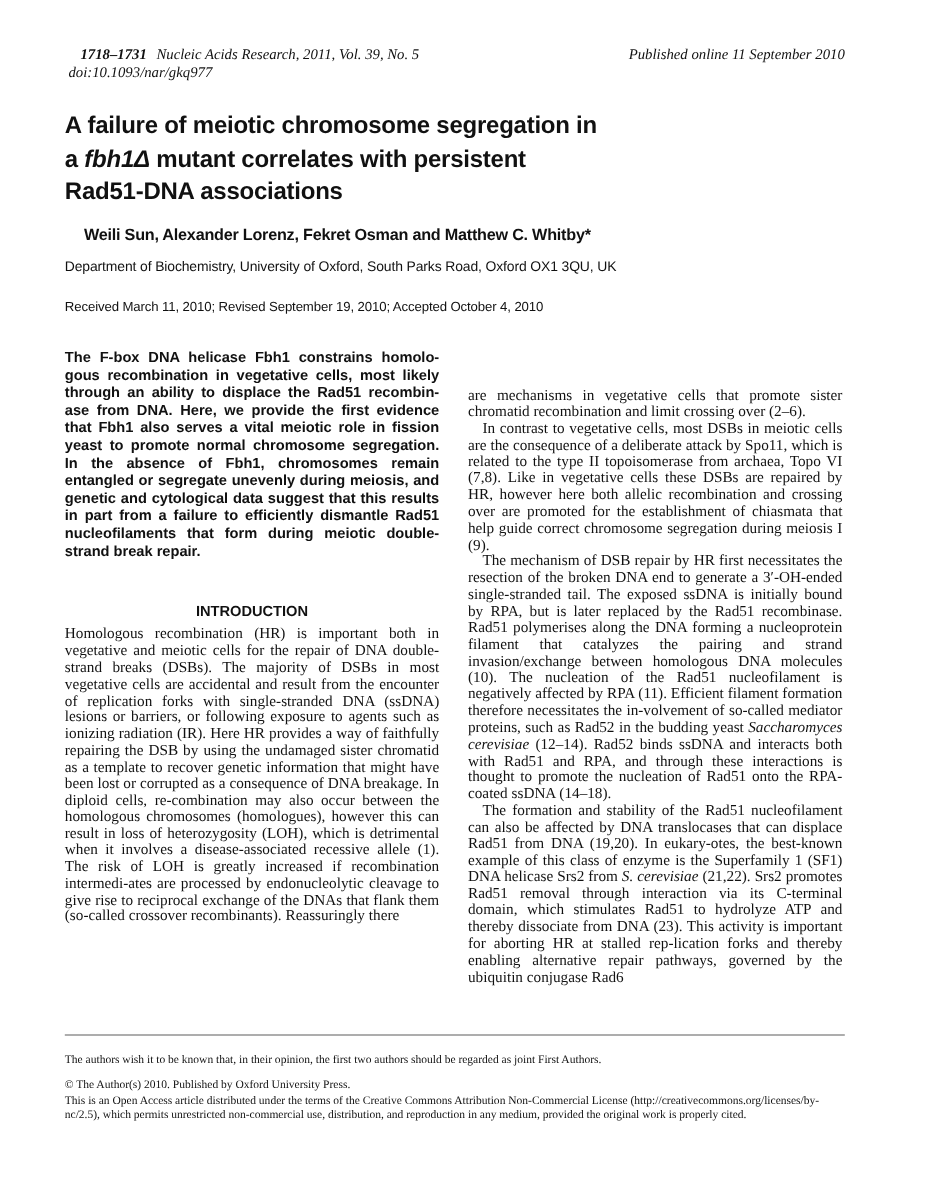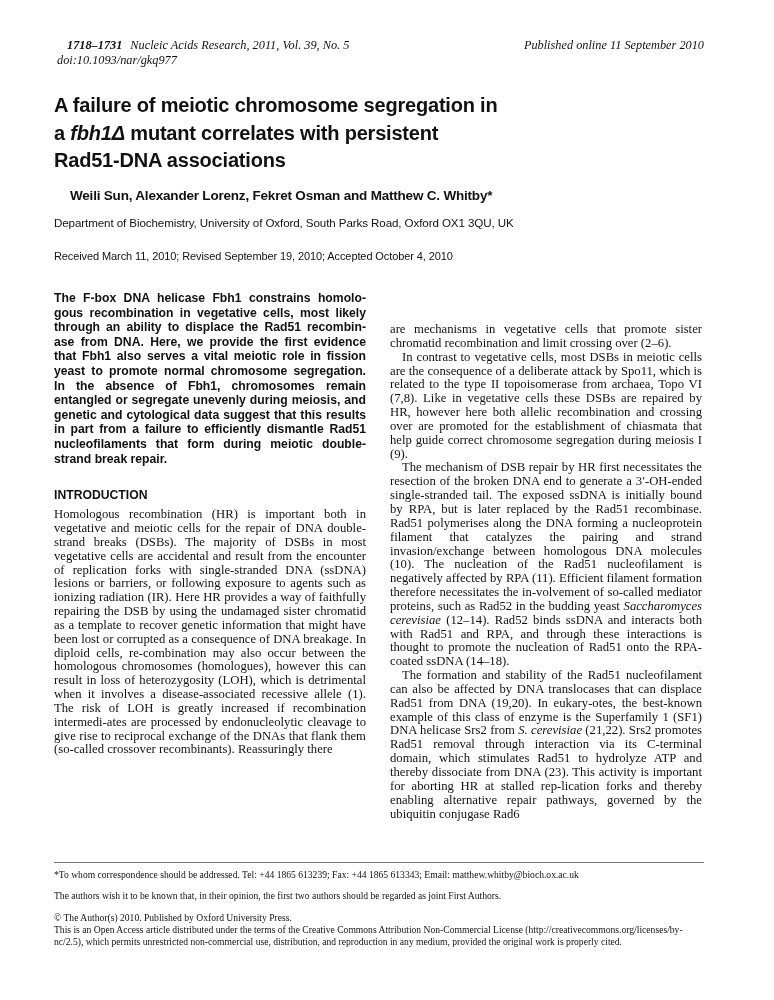--- a/index.html
+++ b/index.html
@@ -19,21 +19,21 @@
   .authors { position: absolute; top: 188px; left: 0; font-size: 13.5px; font-weight: bold; letter-spacing: -0.2px; margin-left: 16px; }
   .affil { position: absolute; top: 216px; left: 0; font-size: 11.6px; letter-spacing: -0.1px; }
   .dates { position: absolute; top: 250px; left: 0; font-size: 11px; letter-spacing: -0.1px; }
 
   .col { position: absolute; width: 312px; }
   .col-left { top: 291px; left: 0; }
   .col-right { top: 287px; left: 336px; margin-top: 36px; }
 
   .section-head { font-size: 12.2px; font-weight: bold; margin: 0 0 6px 0; line-height: 14px; }
   .abstract-body { font-size: 12.2px; font-weight: bold; line-height: 14.6px; text-align: justify; hyphens: manual; margin: 0; }
-  .intro-head { margin-top: 22px; }
+  .intro-head { margin-top: 36px; text-align: center; }
   .body-text { font-size: 12.7px; line-height: 13.85px; text-align: justify; margin: 0; }
   .body-text.indent { text-indent: 12px; }
   .body-text i { font-style: italic; }
 
   .rule { position: absolute; top: 862px; left: 0; width: 650px; height: 0; border-top: 1.3px solid #777; }
   .footnotes { position: absolute; top: 869px; left: 0; width: 650px; font-size: 9.6px; line-height: 12.3px; }
   .footnotes p { margin: 0; }
   .fn-corr { }
   .fn-joint { margin-top: 9px !important; }
   .fn-copy { margin-top: 9px !important; }
@@ -71,19 +71,18 @@
   <div class="col col-right">
     <p class="body-text serif">are mechanisms in vegetative cells that promote sister chromatid recombination and limit crossing over (2–6).</p>
     <p class="body-text serif indent">In contrast to vegetative cells, most DSBs in meiotic cells are the consequence of a deliberate attack by Spo11, which is related to the type II topoisomerase from archaea, Topo VI (7,8). Like in vegetative cells these DSBs are repaired by HR, however here both allelic recombination and crossing over are promoted for the establishment of chiasmata that help guide correct chromosome segregation during meiosis I (9).</p>
     <p class="body-text serif indent"><span>The mechanism of DSB repair by HR first necessitates the resection of the broken DNA end to generate a 3′-OH-ended single-stranded tail. The exposed ssDNA is initially bound by RPA, but is later replaced by the Rad51 recombinase. Rad51 polymerises along the DNA forming a nucleoprotein filament that catalyzes the pairing and strand invasion/exchange between homologous DNA molecules (10). The nucleation of the Rad51 nucleofilament is negatively affected by RPA (11). Efficient filament formation therefore necessitates the in-volvement of so-called mediator proteins, such as Rad52 in the budding yeast </span><i>Saccharomyces cerevisiae</i><span> (12–14). Rad52 binds ssDNA and interacts both with Rad51 and RPA, and through these interactions is thought to promote the nucleation of Rad51 onto the RPA-coated ssDNA (14–18).</span></p>
     <p class="body-text serif indent"><span>The formation and stability of the Rad51 nucleofilament can also be affected by DNA translocases that can displace Rad51 from DNA (19,20). In eukary-otes, the best-known example of this class of enzyme is the Superfamily 1 (SF1) DNA helicase Srs2 from </span><i>S. cerevisiae</i><span> (21,22). Srs2 promotes Rad51 removal through interaction via its C-terminal domain, which stimulates Rad51 to hydrolyze ATP and thereby dissociate from DNA (23). This activity is important for aborting HR at stalled rep-lication forks and thereby enabling alternative repair pathways, governed by the ubiquitin conjugase Rad6</span></p>
   </div>
 
   <div class="rule"></div>
 
   <div class="footnotes serif">
-    <p class="fn-corr">*To whom correspondence should be addressed. Tel: +44 1865 613239; Fax: +44 1865 613343; Email: matthew.whitby@bioch.ox.ac.uk</p>
     <p class="fn-joint">The authors wish it to be known that, in their opinion, the first two authors should be regarded as joint First Authors.</p>
     <p class="fn-copy">© The Author(s) 2010. Published by Oxford University Press.</p>
     <p>This is an Open Access article distributed under the terms of the Creative Commons Attribution Non-Commercial License (http://creativecommons.org/licenses/by-nc/2.5), which permits unrestricted non-commercial use, distribution, and reproduction in any medium, provided the original work is properly cited.</p>
   </div>
 
 </div>
 
 </body></html>

